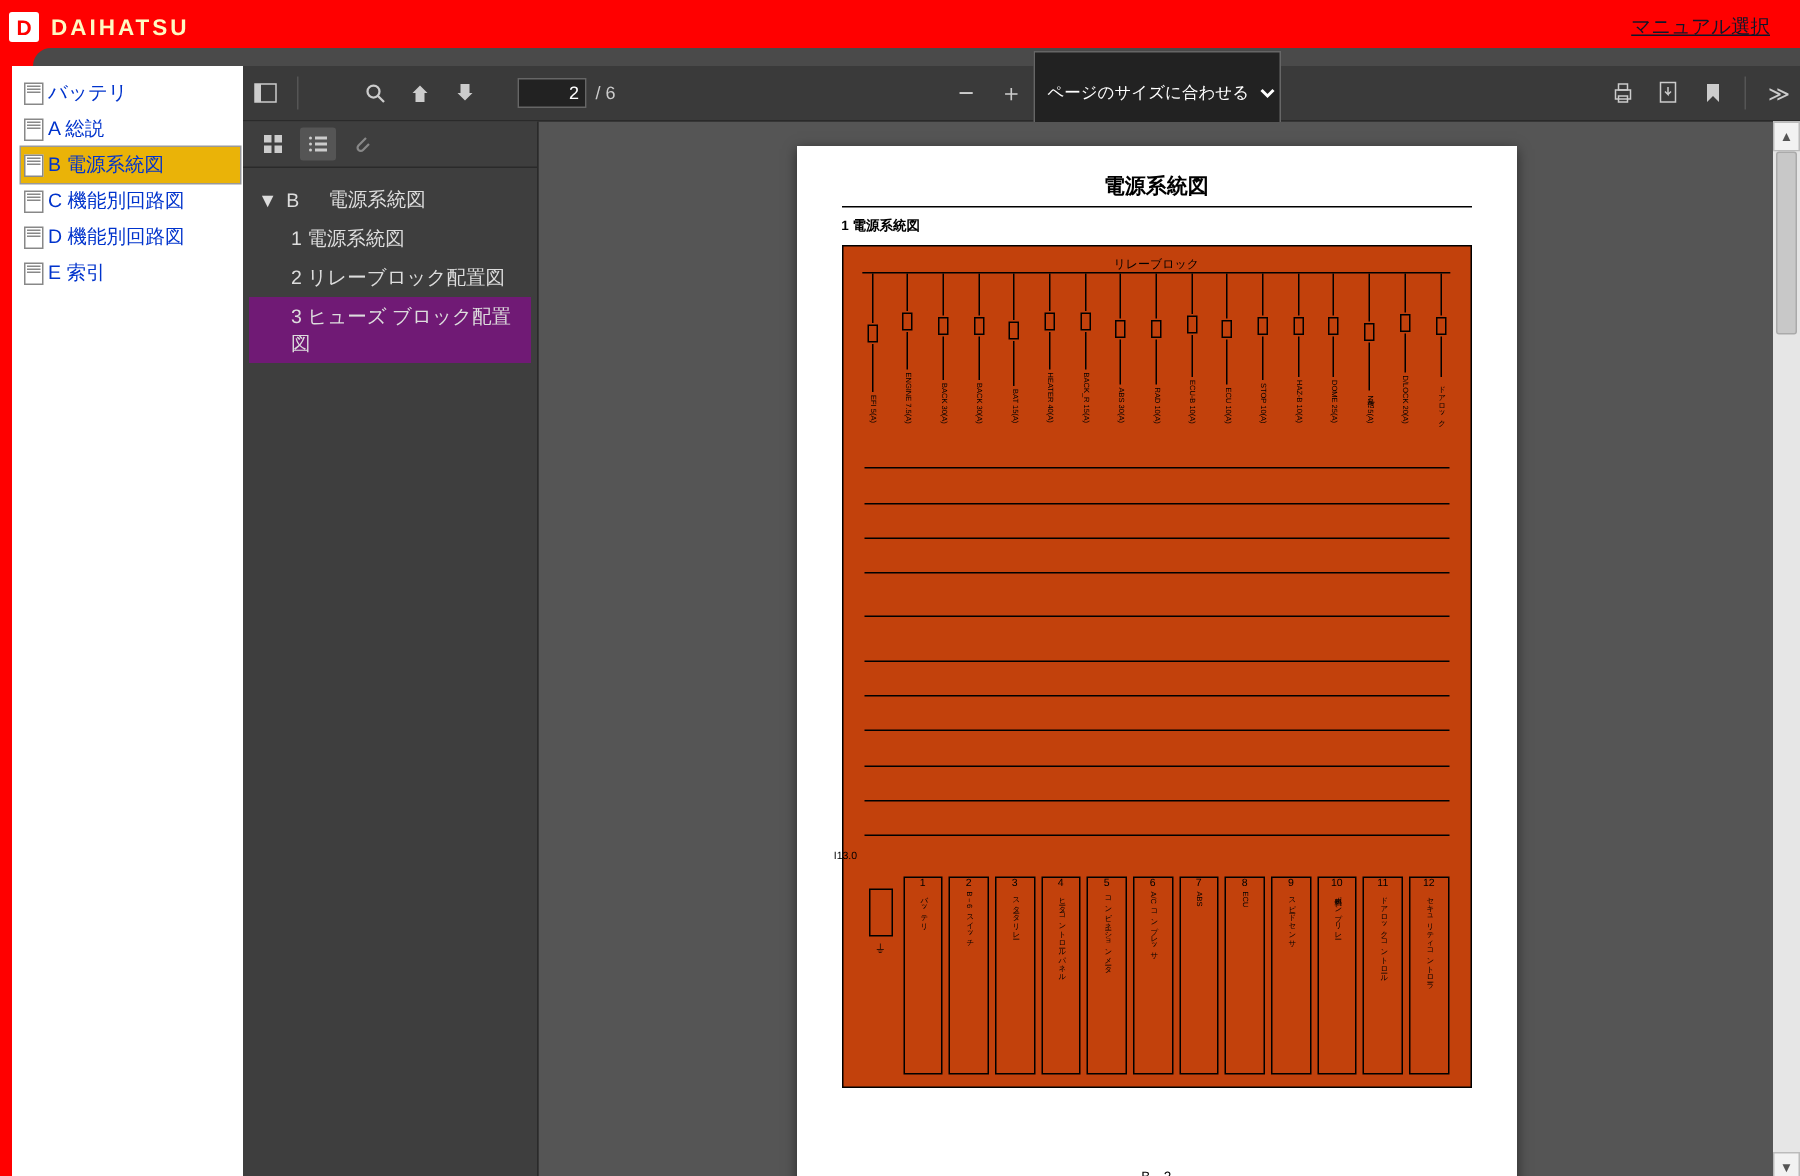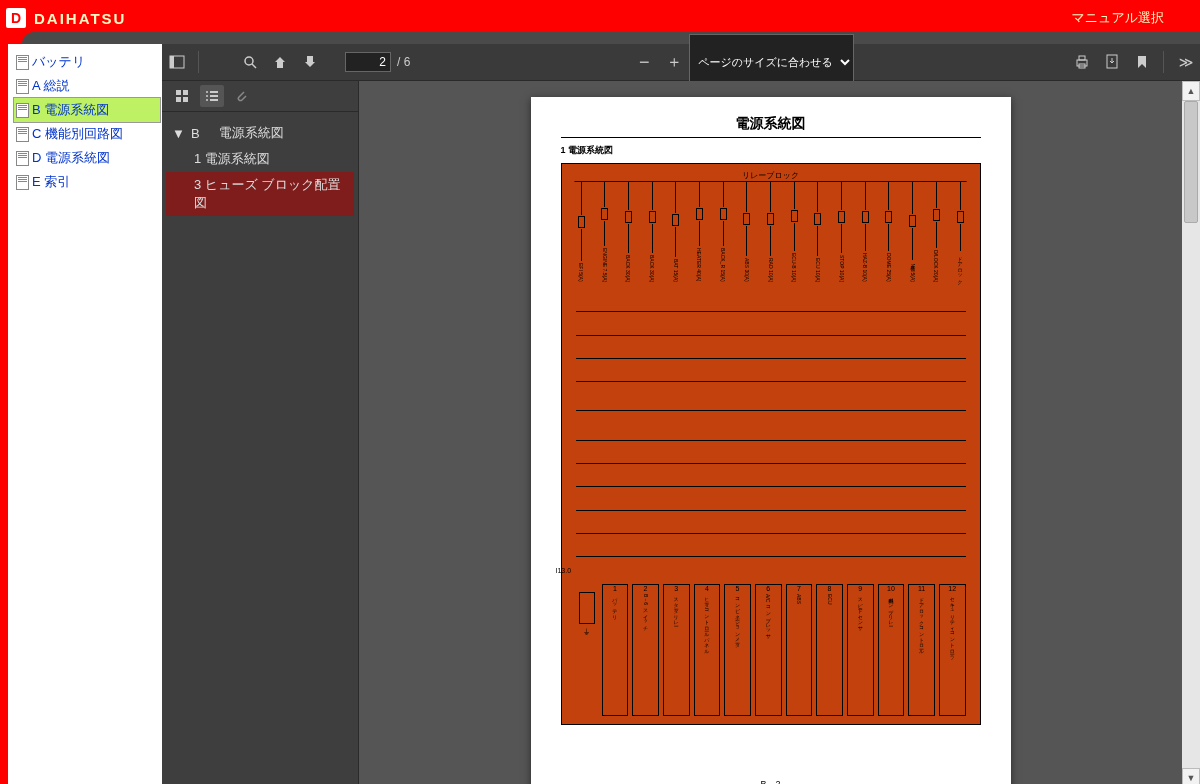--- a/index.html
+++ b/index.html
@@ -1,45 +1,45 @@
 <!DOCTYPE html>
 <html><head>
 <meta charset="utf-8">
 <style>
   html,body{margin:0;padding:0;font-family:"Meiryo","Hiragino Sans",sans-serif;font-size:13px;background:#fff;overflow:hidden}
   .top-red{background:red;height:28px;display:flex;align-items:center;justify-content:space-between;color:#fff;border-top:4px solid red;}
   .brand-sq{display:flex;align-items:center;gap:8px;padding-left:6px}
   .brand-sq .logo{background:#fff;width:20px;height:20px;display:flex;align-items:center;justify-content:center;color:red;font-weight:bold;font-size:14px;border-radius:2px}
   .brand-sq .name{color:#fef9c3;font-weight:bold;letter-spacing:2px;font-size:15px}
-  .manual-sel{color:#fef9c3;margin-right:36px;font-size:13px;cursor:pointer}
+  .manual-sel{color:#0f172a;text-decoration:underline;margin-right:20px;font-size:13px;cursor:pointer}
   .curve-row{display:flex;background:red;height:12px}
   .curve-left{width:22px;background:red}
   .curve-main{flex:1;background:#4a4a4a;border-top-left-radius:12px}
   .main{display:flex;height:744px}
   .nav{width:162px;background:#fff;border-left:8px solid red;padding:6px 2px 6px 6px;box-sizing:border-box}
   .nav-item{padding:3px 2px;color:#0033cc;cursor:pointer;display:flex;align-items:center;gap:3px;font-size:13px}
-  .nav-item.sel{background:#bef264;outline:1px solid #999}
+  .nav-item.sel{background:#eab308;outline:1px solid #999}
   .doc-ic{display:inline-block;width:11px;height:13px;border:1px solid #888;background:#fff;position:relative;flex-shrink:0}
   .doc-ic::before{content:"";position:absolute;top:1px;left:1px;right:1px;height:1px;background:#888;box-shadow:0 2px 0 #888,0 4px 0 #888}
   .pdf-area{flex:1;background:#4a4a4a;display:flex;flex-direction:column;min-width:0}
   .pdf-toolbar{height:36px;background:#3a3a3a;border-bottom:1px solid #2a2a2a;display:flex;align-items:center;color:#ccc;font-size:12px}
   .tb-btn{width:30px;height:30px;display:flex;align-items:center;justify-content:center;cursor:pointer;color:#ccc}
   .tb-sep{width:1px;height:22px;background:#555;margin:0 6px}
   .pg-in{width:36px;height:18px;background:#222;border:1px solid #666;color:#fff;text-align:right;padding:0 4px;font-size:12px}
   .zoom-sel{background:#222;border:1px solid #666;color:#fff;font-size:11px;padding:20px 4px}
   .tb-spacer{flex:1}
   .pdf-body{flex:1;display:flex;min-height:0}
   .outline{width:196px;background:#3e3e3e;color:#ddd;display:flex;flex-direction:column;border-right:1px solid #2a2a2a}
   .outline-tabs{height:30px;display:flex;align-items:center;gap:6px;padding:0 8px;border-bottom:1px solid #2a2a2a}
   .ot-btn{width:24px;height:22px;display:flex;align-items:center;justify-content:center;cursor:pointer;border-radius:2px}
   .ot-btn.active{background:#555}
   .outline-list{flex:1;overflow:auto;padding:8px 4px;font-size:13px}
   .ol-root{display:flex;align-items:center;gap:6px;padding:4px 6px;cursor:pointer}
   .ol-child{padding:4px 6px 4px 28px;cursor:pointer}
-  .ol-child.sel{background:#7f1d1d}
+  .ol-child.sel{background:#701a75}
   .page-view{flex:1;background:#555;overflow:auto;display:flex;justify-content:center;padding:16px 0 0 0;position:relative}
   .scrollbar-stub{width:18px;background:#ddd;display:flex;flex-direction:column}
   .sb-btn{height:18px;background:#f2f2f2;border:1px solid #bbb;display:flex;align-items:center;justify-content:center;font-size:9px;color:#555}
   .sb-track{flex:1;background:#e6e6e6;position:relative}
   .sb-thumb{position:absolute;top:0;left:2px;right:2px;height:120px;background:#c8c8c8;border:1px solid #aaa;border-radius:2px}
   .doc-page{width:480px;height:700px;background:#fff;box-shadow:0 2px 8px rgba(0,0,0,.5);position:relative;padding:18px 30px;box-sizing:border-box;font-size:9px;color:#000}
   .doc-title{text-align:center;font-weight:bold;border-bottom:1px solid #000;padding-bottom:4px;margin-bottom:6px;font-size:14px}
   .doc-sub{font-size:9px;font-weight:bold;margin-bottom:6px}
   .diagram{border:1px solid #000;height:560px;position:relative;background:#c2410c}
   .relay-label{position:absolute;top:6px;left:50%;transform:translateX(-50%);font-size:8px;border-bottom:1px solid #000;width:94%;text-align:center}
@@ -88,21 +88,21 @@
     <div class="nav-item sel">
         <span class="doc-ic"></span>
         <span>B 電源系統図</span>
       </div>
     <div class="nav-item">
         <span class="doc-ic"></span>
         <span>C 機能別回路図</span>
       </div>
     <div class="nav-item">
         <span class="doc-ic"></span>
-        <span>D 電源系統図</span>
+        <span>D 機能別回路図</span>
       </div>
     <div class="nav-item">
         <span class="doc-ic"></span>
         <span>E 索引</span>
       </div>
   </div>
 
   <div class="pdf-area">
     <div class="pdf-toolbar">
       <div class="tb-btn">
@@ -192,20 +192,21 @@
               </svg>
             </div>
         </div>
         <div class="outline-list">
           <div class="ol-root">
             <span>▼</span>
             <span>B</span>&nbsp;&nbsp;
             <span>電源系統図</span>
           </div>
           <div class="ol-child">1 電源系統図</div>
+          <div class="ol-child">2 リレーブロック配置図</div>
           <div class="ol-child sel">3 ヒューズ ブロック配置図</div>
         </div>
       </div>
 
       <div class="page-view">
         <div class="doc-page">
           <div class="doc-title">電源系統図</div>
           <div class="doc-sub">1 電源系統図</div>
           <div class="diagram">
             <div class="relay-label">リレーブロック</div>

